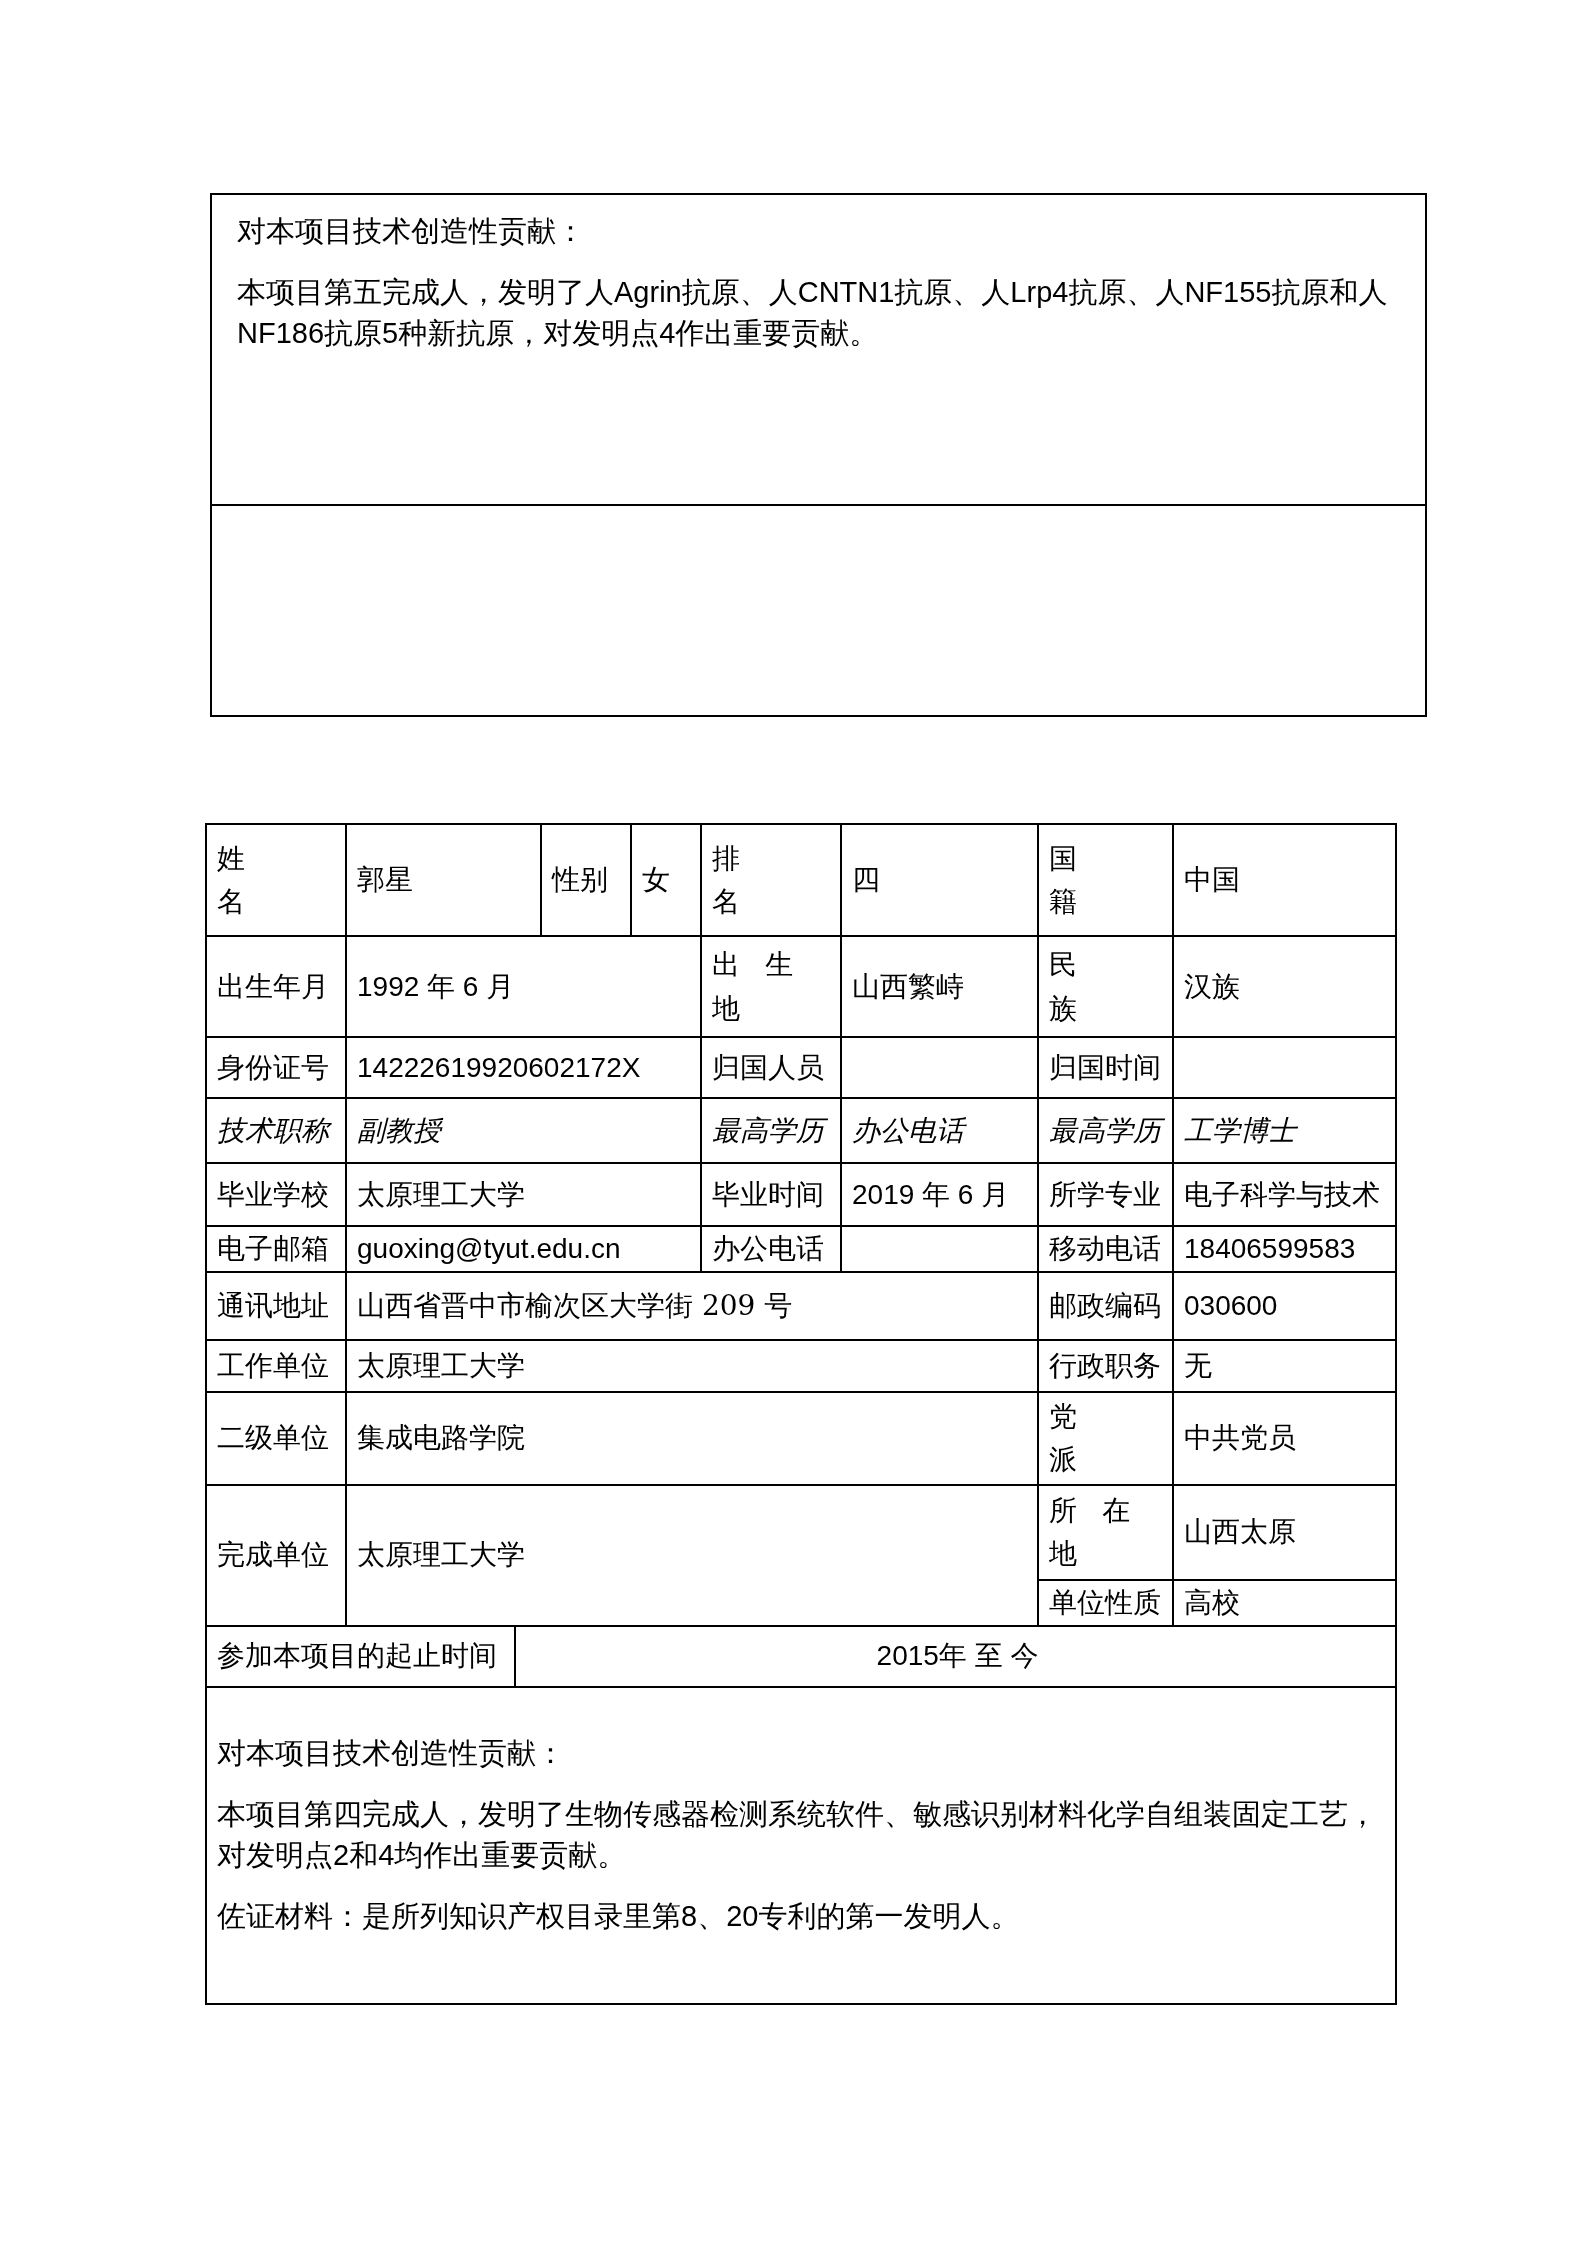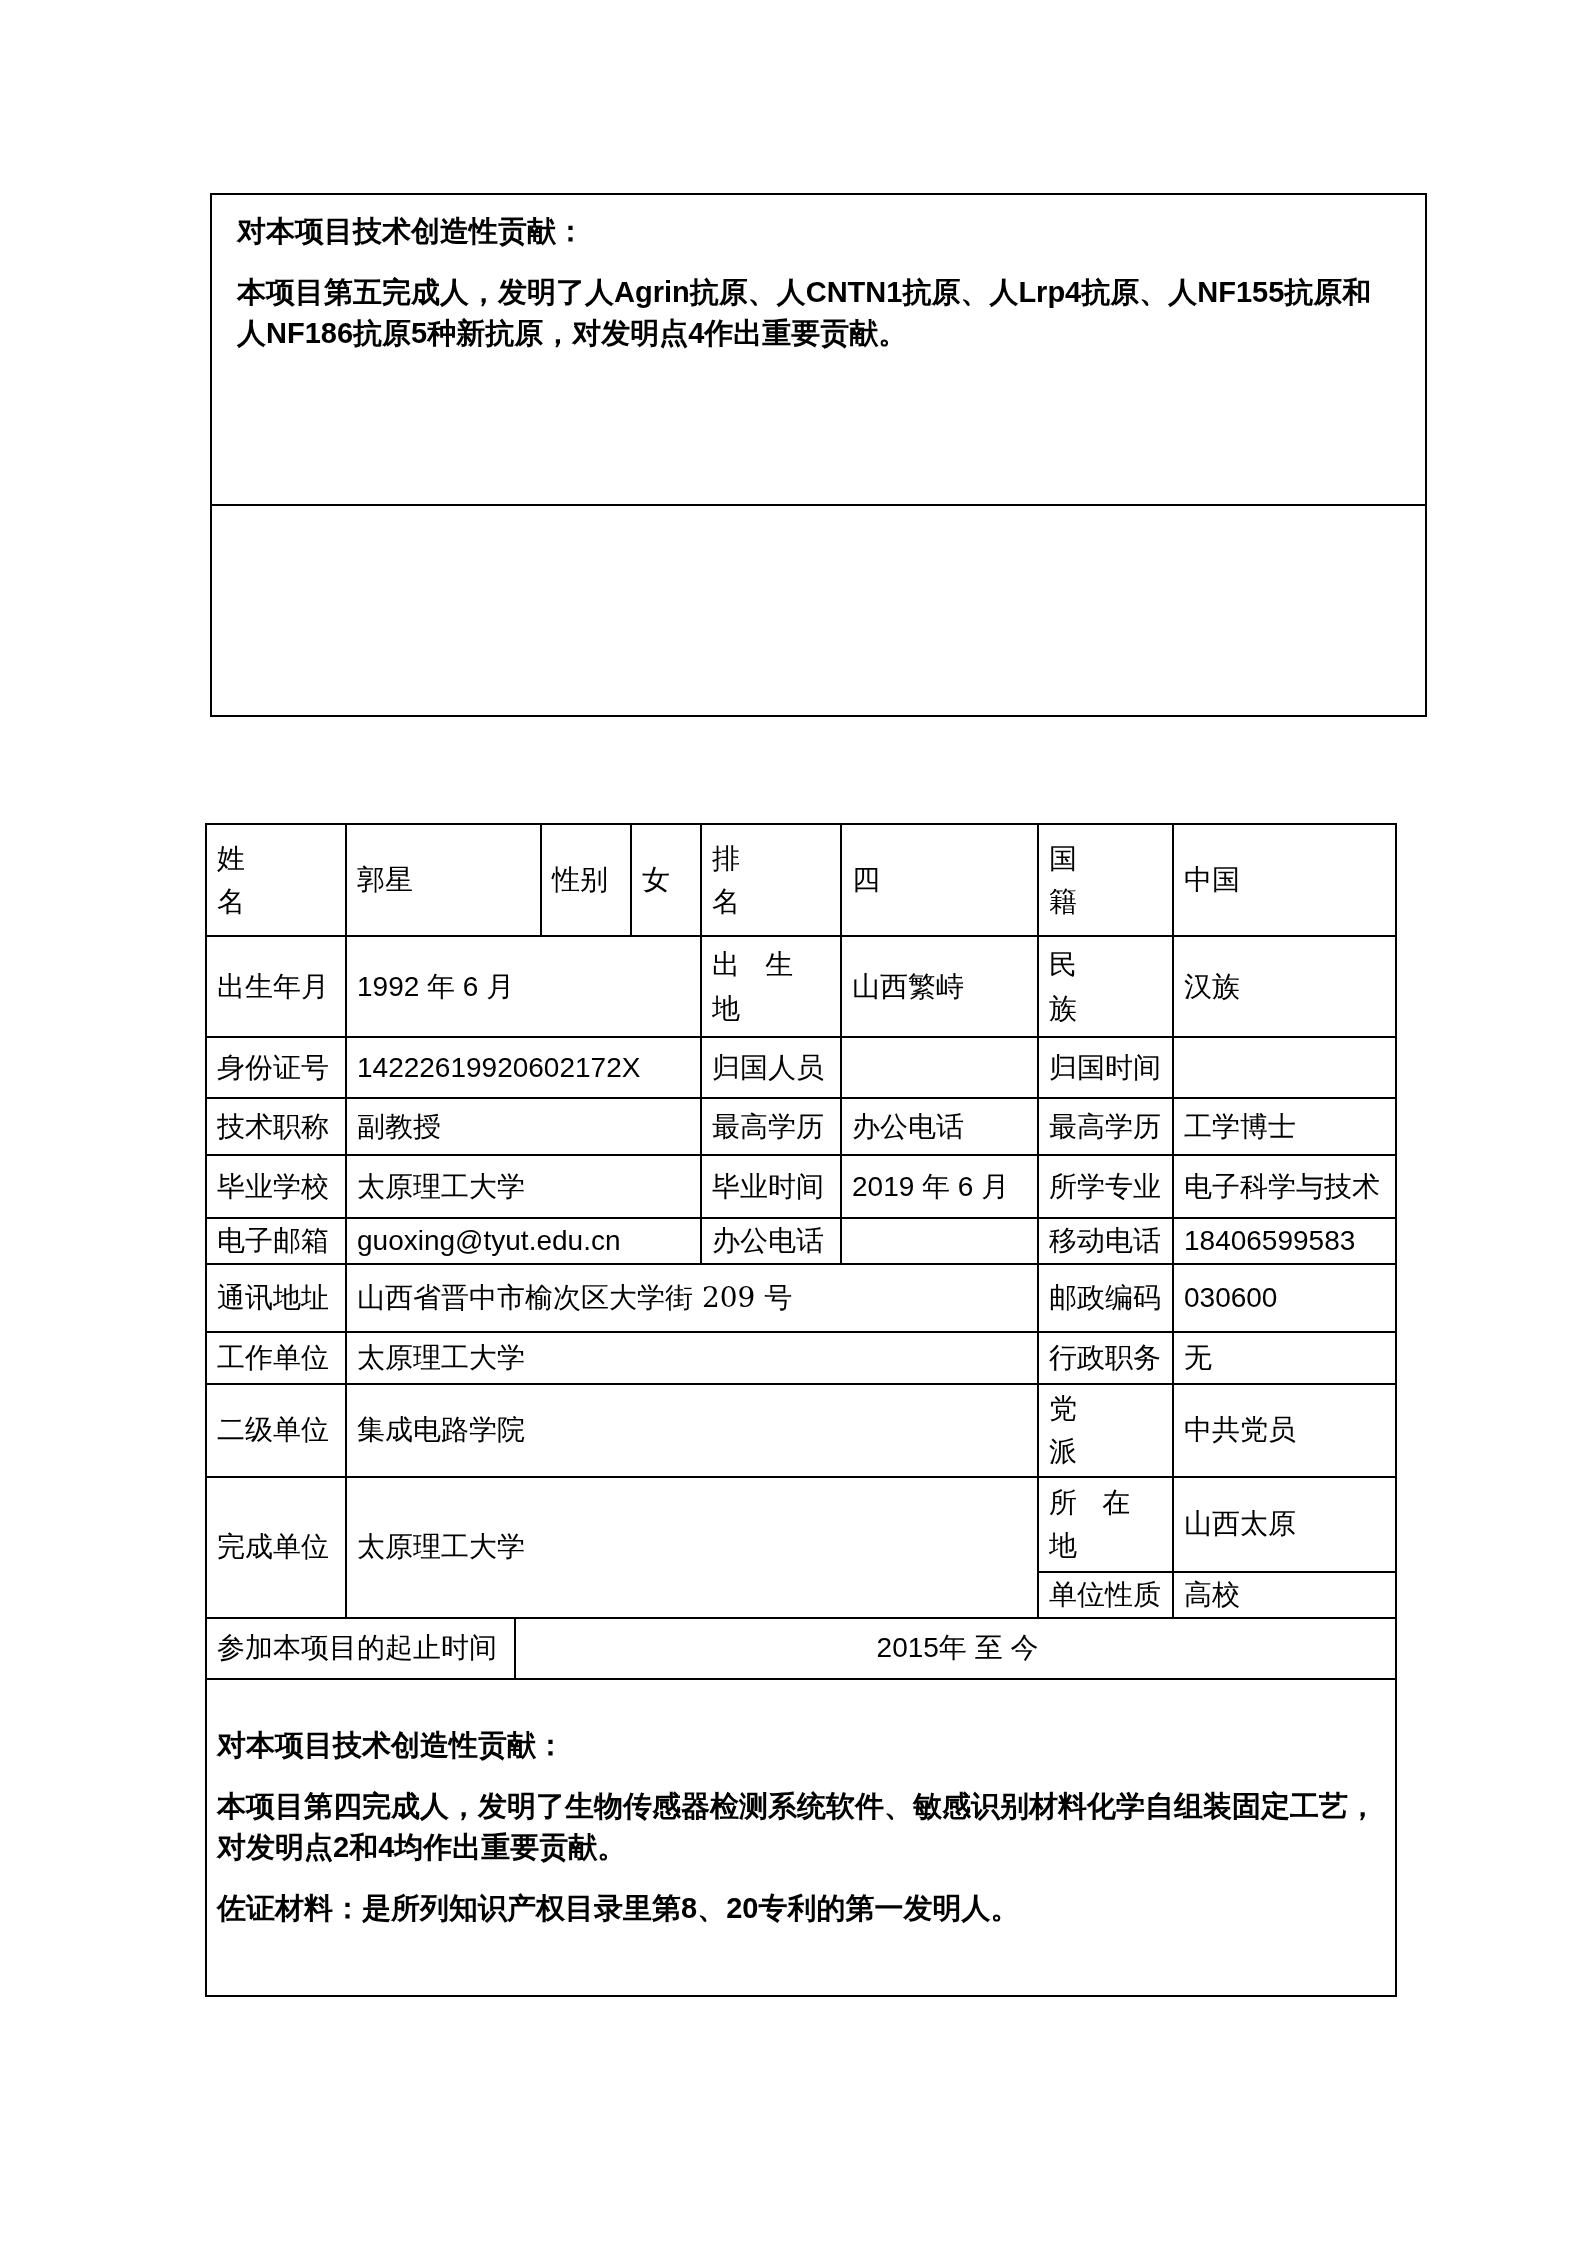--- a/index.html
+++ b/index.html
@@ -28,21 +28,20 @@
   }
   .upper-box .cell-b {
     box-sizing: border-box;
     padding: 18px 25px 0 25px;
   }
   .para {
     font-size: 29px;
     line-height: 1.42;
     margin: 0 4px 20px 0;
     font-family: "Liberation Sans", sans-serif;
-    font-weight: bold;
   }
 
   
   table.info {
     position: absolute;
     left: 205px; top: 823px;
     width: 1190px;
     border-collapse: collapse;
     table-layout: fixed;
   }
@@ -55,21 +54,21 @@
   }
   td.lb { font-family: "Liberation Sans", sans-serif; }
   td.val { font-family: "DejaVu Serif", serif; font-size: 27px; }
   td.vs  { font-family: "Liberation Sans", sans-serif; font-size: 27px; margin-top: 20px; }
   .n2 { display: inline-block; width: 1.15em; line-height: 1.55; }
   .n3 { display: inline-block; width: 2.9em; line-height: 1.55;
         text-align: justify; text-justify: inter-character; }
   tr.r1  { height: 112px; }
   tr.r2  { height: 101px; }
   tr.r3  { height: 61px; }
-  tr.r4  { height: 57px; }
+  tr.r4  { height: 65px; font-style: italic; }
   tr.r5  { height: 63px; }
   tr.r6  { height: 46px; }
   tr.r7  { height: 68px; }
   tr.r8  { height: 52px; }
   tr.r9  { height: 84px; }
   tr.r10a { height: 95px; }
   tr.r10b { height: 46px; }
   tr.r11 { height: 61px; }
   tr.r12 { height: 317px; }
   td.center { text-align: center; padding-left: 0; }

